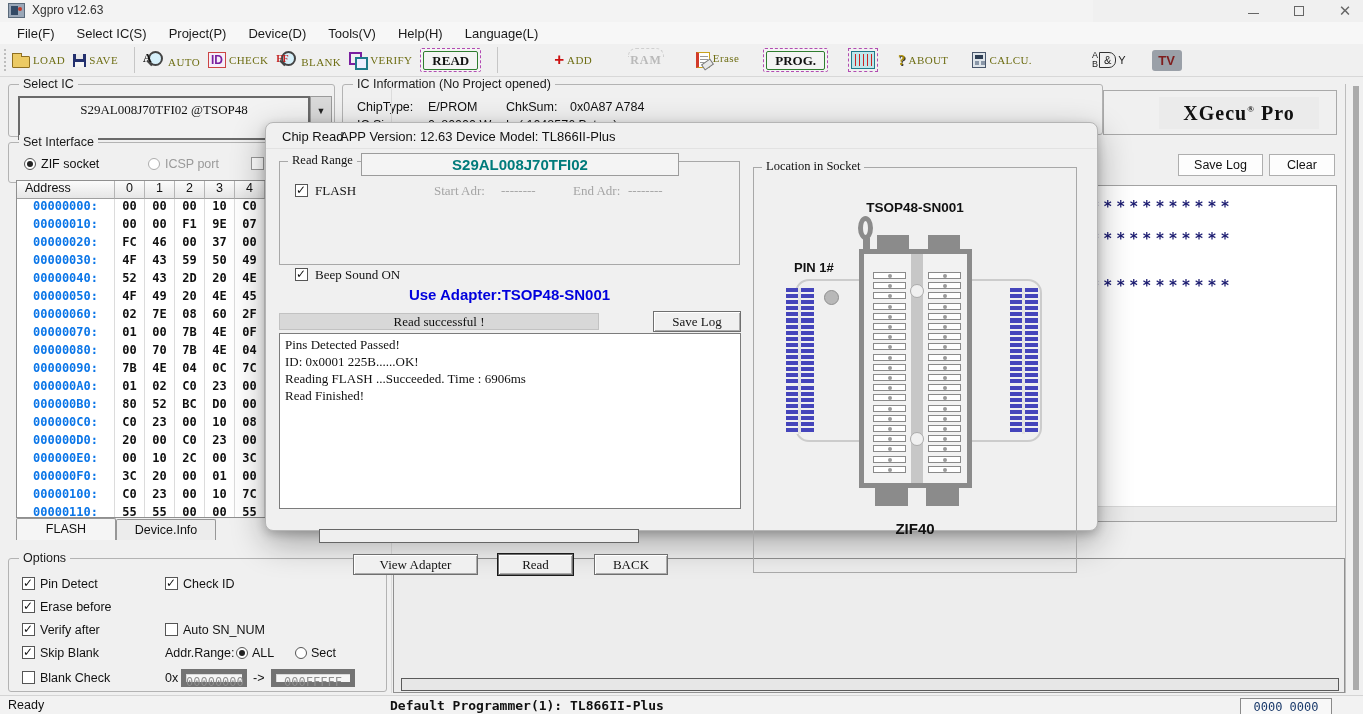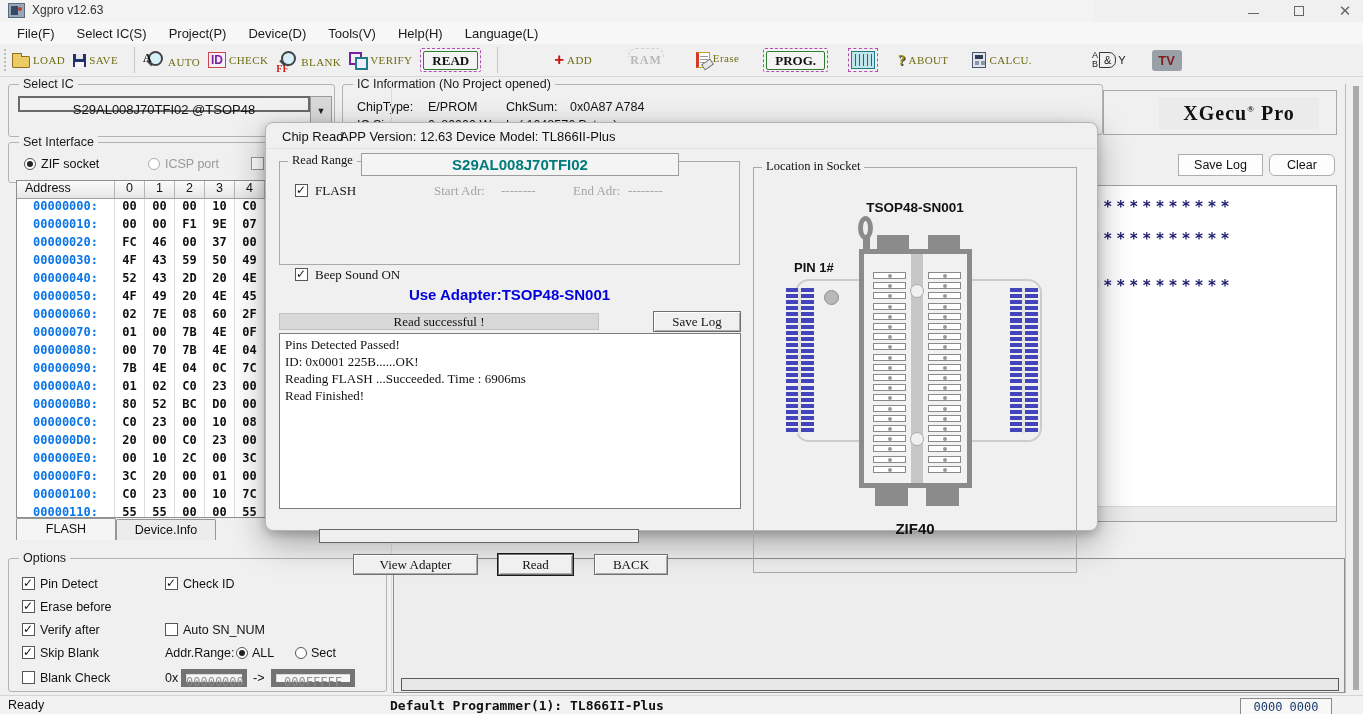--- a/index.html
+++ b/index.html
@@ -31,21 +31,21 @@
   .tsep{width:0;height:26px;border-left:1px solid #c6c6c6;margin:0 8px;}
   .i-folder{width:18px;height:12px;background:#ecca64;border:1px solid #8f6f20;border-radius:1px;position:relative;margin-top:3px;}
   .i-folder::before{content:"";position:absolute;left:-1px;top:-4px;width:8px;height:3px;background:#ecca64;border:1px solid #8f6f20;border-bottom:none;}
   .i-floppy{width:13px;height:13px;background:#23306e;position:relative;}
   .i-floppy::before{content:"";position:absolute;left:3px;top:0;width:7px;height:5px;background:#e8e8e8;}
   .i-floppy::after{content:"";position:absolute;left:2px;bottom:0;width:9px;height:5px;background:#f5f5f5;}
   .i-mag{width:22px;height:20px;position:relative;}
   .i-mag::before{content:"";position:absolute;right:2px;top:1px;width:11px;height:11px;border:2px solid #444;border-radius:50%;background:#d6f0fa;}
   .i-mag::after{content:"";position:absolute;right:12px;top:12px;width:7px;height:2px;background:#444;transform:rotate(45deg);}
   .mag-letter{position:absolute;left:0;top:1px;font:bold 12px "Liberation Serif",serif;color:#111;}
-  .mag-letter.red{color:#c41f1f;font-size:10px;top:3px;margin-top:10px;}
+  .mag-letter.red{color:#c41f1f;font-size:10px;top:3px;}
   .i-id{font:bold 12px "Liberation Sans",sans-serif;color:#7a1fa0;border:1px solid #c44;padding:0 2px;background:#f6eef9;}
   .i-verify{width:18px;height:16px;position:relative;}
   .i-verify::before{content:"";position:absolute;left:0;top:0;width:9px;height:9px;border:2px solid #7a1fa0;}
   .i-verify::after{content:"";position:absolute;left:6px;top:5px;width:9px;height:9px;border:2px solid #1f7a8a;background:#eef;}
   .tbtn{border:1px dashed #b24bb2;border-radius:2px;padding:2px;background:#f4f4f4;}
   .tbtn .inner{border:1px solid #2f7d2f;border-radius:2px;padding:1px 8px;font:bold 13px "Liberation Serif",serif;color:#111;background:#f4f4f4;}
   .i-plus{font:bold 17px "Liberation Sans",sans-serif;color:#cc1111;line-height:14px;}
   .i-ram{font:bold 12px "Liberation Serif",serif;color:#b9b9b9;letter-spacing:1px;position:relative;}
   .i-ram::before{content:"";position:absolute;left:-2px;right:-2px;top:-5px;height:8px;border:1px dashed #cfcfcf;border-bottom:none;border-radius:8px 8px 0 0;}
   .i-erase{width:14px;height:16px;background:#fff;border:1px solid #caa21e;border-left:3px solid #d23b2a;position:relative;}
@@ -81,22 +81,22 @@
   .slbl{position:absolute;font-family:"Liberation Serif",serif;font-size:13px;white-space:nowrap;}
   .slbl.dim{color:#a5a5a5;}
   .mbtn{position:absolute;background:#fdfdfd;border:1px solid #aeaeae;font-size:12.5px;text-align:center;}
   .btn{position:absolute;background:#f0f0f0;border:1px solid #6f6f6f;box-shadow:inset 1px 1px 0 #fff,inset -1px -1px 0 #ababab;
        font-family:"Liberation Serif",serif;font-size:13px;text-align:center;}
   .btn.def{outline:1px solid #1a1a1a;}
   .field{position:absolute;background:#f6f6f6;border:5px solid #737373;box-shadow:inset 1px 1px 0 #d9d9d9;
          font:12px "DejaVu Sans Mono",monospace;color:#8f8f8f;text-align:center;}
 
   
-  .combo{position:absolute;left:18px;top:96px;width:292px;height:16px;background:#f2f2f2;border:2px solid #6a6a6a;
-         font-size:13px;text-align:center;line-height:24px;}
+  .combo{position:absolute;left:18px;top:96px;width:292px;height:44px;background:#f2f2f2;border:2px solid #6a6a6a;
+         font-size:13px;text-align:center;line-height:24px;font-family:Liberation Serif, serif;}
   .combo-btn{position:absolute;left:310px;top:96px;width:22px;height:28px;background:#d9d9d9;border:1px solid #9a9a9a;
              text-align:center;font-size:9px;line-height:28px;color:#222;}
 
   
   .hextable{position:absolute;left:16px;top:180px;width:251px;height:338px;border:1px solid #8f8f8f;background:#fff;overflow:hidden;}
   .hrow{display:flex;height:18px;}
   .hrow.hdr .hcell{background:linear-gradient(#fbfbfb,#e6e6e6);border-right:1px solid #b5b5b5;border-bottom:1px solid #9f9f9f;
                    color:#111;font-family:"Liberation Sans",sans-serif;font-weight:normal;font-size:12.5px;}
   .hcell{width:30px;text-align:center;line-height:18px;font:bold 12px "DejaVu Sans Mono",monospace;color:#111;
          border-right:1px solid #dcdcdc;}
@@ -284,21 +284,21 @@
 
   <div class="logo-panel">
     <div class="logo-inner">
       <span class="logo-text">
         <span>XGecu</span><sup>®</sup> <span>Pro</span>
       </span>
     </div>
   </div>
 
   <div class="mbtn" style="left:1178px;top:154px;width:85px;height:22px;line-height:20px;">Save Log</div>
-  <div class="mbtn" style="left:1269px;top:154px;width:66px;height:22px;line-height:20px;border-radius:6px;">Clear</div>
+  <div class="mbtn" style="left:1269px;top:154px;width:66px;height:22px;line-height:20px;">Clear</div>
 
   <div class="logpanel">
     <div class="stars" style="top:12px;">*******************</div>
     <div class="stars" style="top:44px;">*******************</div>
     <div class="stars" style="top:91px;">*******************</div>
     <div class="hscroll"></div>
   </div>
 
   <div class="gb" style="left:8px;top:142px;width:327px;height:41px;">
     <span class="gl">Set Interface</span>

